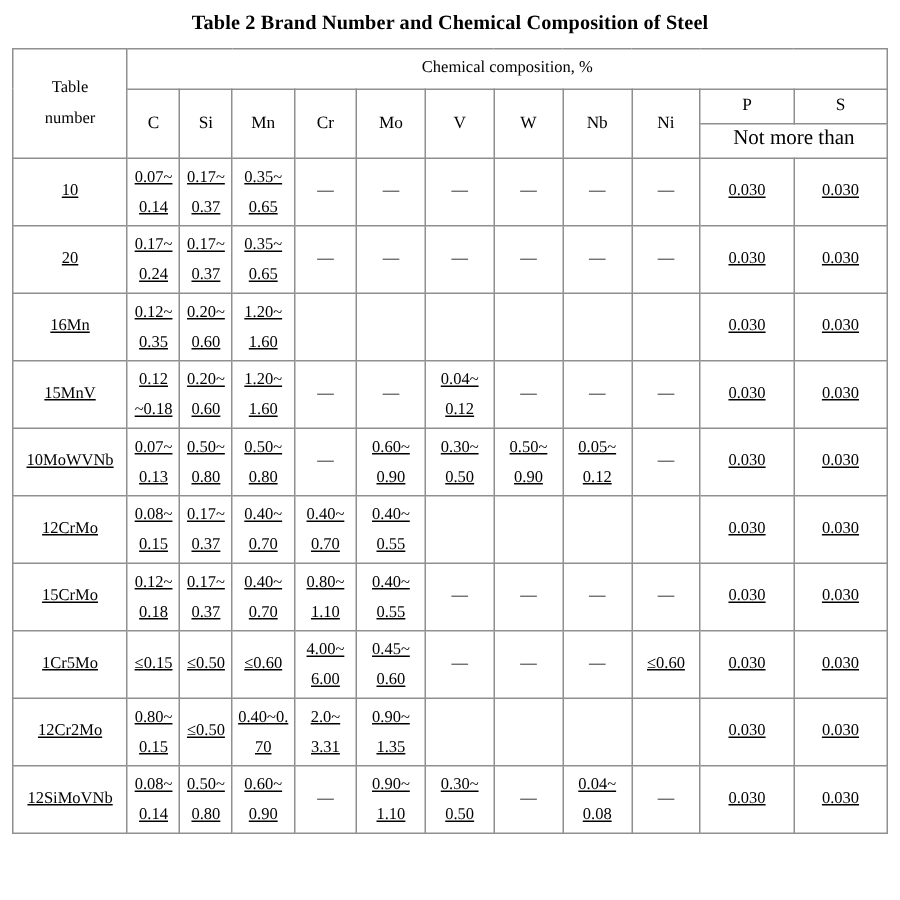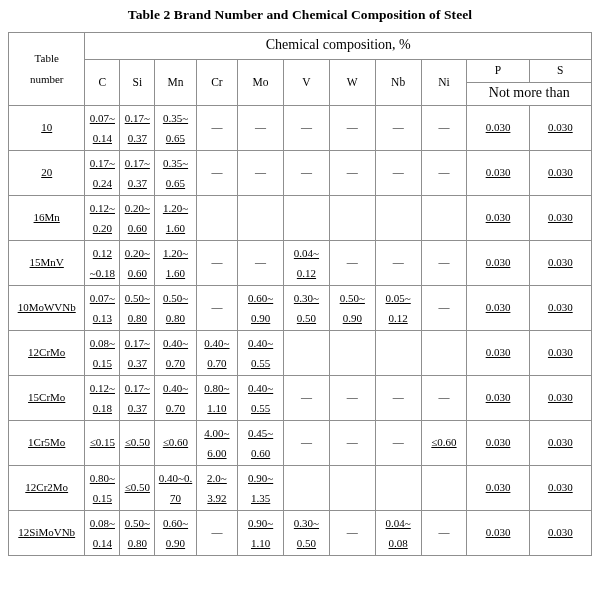--- a/index.html
+++ b/index.html
@@ -45,21 +45,21 @@
     font-weight: normal;
     padding: 0 1px;
     overflow: hidden;
     word-break: break-word;
   }
   .hdr-brand {
     font-size: 11px;
     line-height: 1.9;
   }
   .hdr-comp {
-    font-size: 14px;
+    font-size: 11px;
     height: 26px;
   }
   .hdr-el {
     font-size: 11.5px;
     height: 44px;
   }
   .hdr-ps {
     font-size: 11.5px;
     height: 22px;
   }
@@ -177,21 +177,21 @@
           <td class="datacell"><span class="dash">—</span></td>
           <td class="datacell"><span class="dash">—</span></td>
           <td class="datacell"><span class="dash">—</span></td>
           <td class="datacell">0.030</td>
           <td class="datacell">0.030</td>
         </tr>
         <tr>
           <td class="brandcell">16Mn</td>
           <td class="datacell">
             <span class="two-line">0.12~</span>
-            <span class="two-line">0.20</span>
+            <span class="two-line">0.35</span>
           </td>
           <td class="datacell">
             <span class="two-line">0.20~</span>
             <span class="two-line">0.60</span>
           </td>
           <td class="datacell">
             <span class="two-line">1.20~</span>
             <span class="two-line">1.60</span>
           </td>
           <td class="datacell"></td>
@@ -348,21 +348,21 @@
             <span class="two-line">0.80~</span>
             <span class="two-line">0.15</span>
           </td>
           <td class="datacell">≤0.50</td>
           <td class="datacell">
             <span class="two-line">0.40~0.</span>
             <span class="two-line">70</span>
           </td>
           <td class="datacell">
             <span class="two-line">2.0~</span>
-            <span class="two-line">3.92</span>
+            <span class="two-line">3.31</span>
           </td>
           <td class="datacell">
             <span class="two-line">0.90~</span>
             <span class="two-line">1.35</span>
           </td>
           <td class="datacell"></td>
           <td class="datacell"></td>
           <td class="datacell"></td>
           <td class="datacell"></td>
           <td class="datacell">0.030</td>

